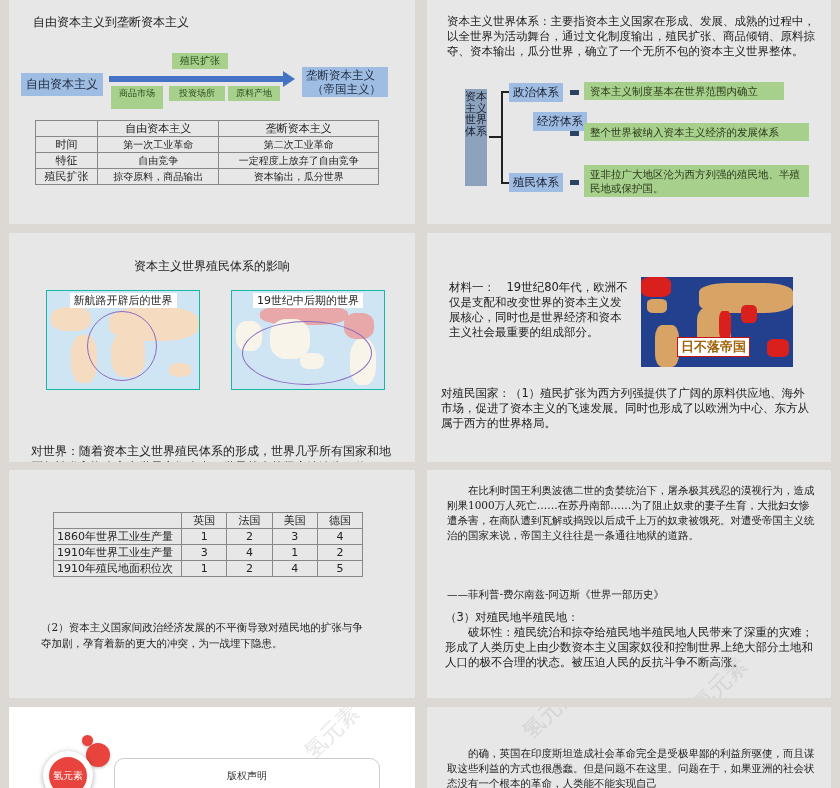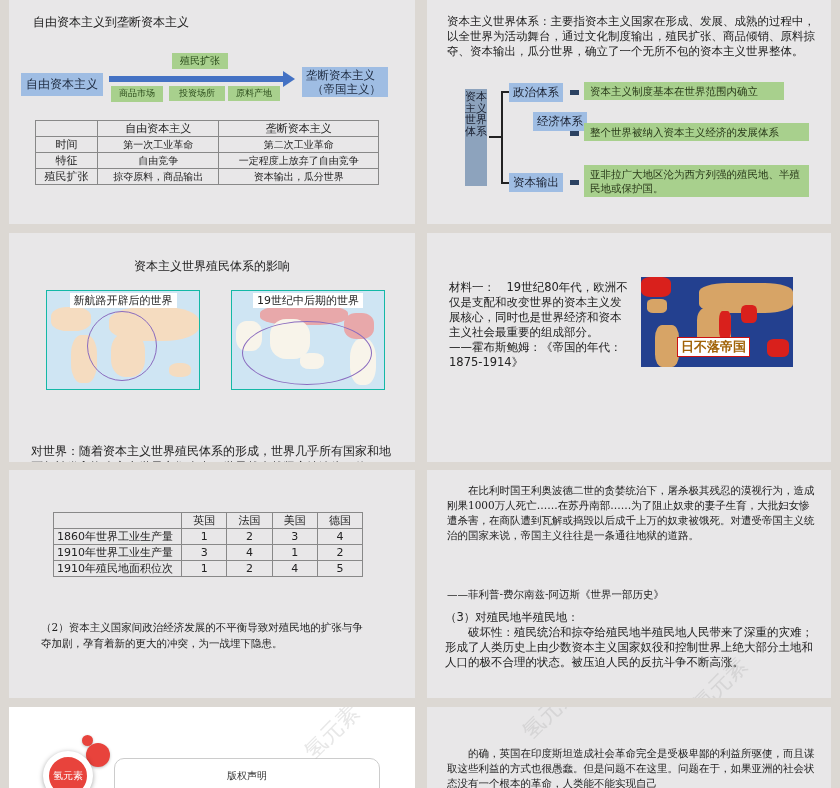--- a/index.html
+++ b/index.html
@@ -83,21 +83,21 @@
 <div class="slide s1">
   <div class="abs s1-title">自由资本主义到垄断资本主义</div>
   <div class="abs box-blue" style="left:12px;top:73px;padding:3px 5px;">自由资本主义</div>
   <div class="abs box-green" style="left:163px;top:53px;width:56px;height:16px;line-height:16px;font-size:10px;">殖民扩张</div>
   <div class="arrow-line" style="left:100px;top:76px;width:174px;"></div>
   <div class="arrow-head" style="left:274px;top:71px;"></div>
   <div class="abs box-blue" style="left:293px;top:67px;width:86px;height:30px;line-height:14px;padding:1px 4px;font-size:11.5px;">
     <div>垄断资本主义</div>
     <div style="padding-left:6px;">（帝国主义）</div>
   </div>
-  <div class="abs box-green serif" style="left:102px;top:86px;width:52px;height:16px;line-height:15px;">商品市场</div>
+  <div class="abs box-green serif" style="left:102px;top:86px;width:52px;height:23px;line-height:15px;">商品市场</div>
   <div class="abs box-green serif" style="left:160px;top:86px;width:56px;height:15px;line-height:15px;">投资场所</div>
   <div class="abs box-green serif" style="left:219px;top:86px;width:52px;height:15px;line-height:15px;">原料产地</div>
   <table class="t1">
     <tbody>
         <tr>
       <td style="width:62px;"></td>
       <td>自由资本主义</td>
       <td>垄断资本主义</td>
     </tr>
     <tr>
@@ -123,21 +123,21 @@
   <div class="abs s2-text">资本主义世界体系：主要指资本主义国家在形成、发展、成熟的过程中，以全世界为活动舞台，通过文化制度输出，殖民扩张、商品倾销、原料掠夺、资本输出，瓜分世界，确立了一个无所不包的资本主义世界整体。</div>
   <div class="abs vert-box">资本主义世界体系</div>
   <div class="abs" style="left:62px;top:136px;width:12px;height:2px;background:#222;"></div>
   <div class="bracket" style="left:74px;top:91px;width:8px;height:93px;"></div>
   <div class="cat-box" style="left:82px;top:83px;">政治体系</div>
   <div class="dash" style="left:143px;top:90px;"></div>
   <div class="desc-box serif" style="left:157px;top:82px;width:200px;">资本主义制度基本在世界范围内确立</div>
   <div class="cat-box" style="left:82px;top:112px;margin-left:24px;">经济体系</div>
   <div class="dash" style="left:143px;top:131px;"></div>
   <div class="desc-box serif" style="left:157px;top:123px;width:225px;">整个世界被纳入资本主义经济的发展体系</div>
-  <div class="cat-box" style="left:82px;top:173px;">资本输出</div>
+  <div class="cat-box" style="left:82px;top:173px;">殖民体系</div>
   <div class="dash" style="left:143px;top:180px;"></div>
   <div class="desc-box serif" style="left:157px;top:165px;width:225px;">亚非拉广大地区沦为西方列强的殖民地、半殖民地或保护国。</div>
 </div>
 
 <div class="slide s3">
   <div class="abs s3-title">资本主义世界殖民体系的影响</div>
   <div class="map" style="left:37px;top:57px;width:154px;height:100px;">
     <div class="land" style="left:4px;top:16px;width:40px;height:24px;"></div>
     <div class="land" style="left:24px;top:44px;width:26px;height:48px;"></div>
     <div class="land" style="left:62px;top:16px;width:90px;height:34px;"></div>
@@ -155,33 +155,33 @@
     <div class="land white" style="left:68px;top:62px;width:24px;height:16px;"></div>
     <div class="route" style="left:10px;top:30px;width:130px;height:64px;"></div>
     <div class="map-label"><span>19世纪中后期的世界</span></div>
   </div>
   <div class="abs s3-text">对世界：随着资本主义世界殖民体系的形成，世界几乎所有国家和地区都被卷入资本主义世界市场当中，世界越来越紧密地连为一体。</div>
 </div>
 
 <div class="slide s4">
   <div class="abs s4-text1">
     <div>材料一：　19世纪80年代，欧洲不仅是支配和改变世界的资本主义发展核心，同时也是世界经济和资本主义社会最重要的组成部分。</div>
-    <div>——霍布斯鲍姆：《帝国的年代：1875-1914》</div>
   </div>
   <div class="abs empire-map">
     <div class="land red" style="left:0;top:0;width:30px;height:20px;"></div>
     <div class="land" style="left:6px;top:22px;width:20px;height:14px;"></div>
     <div class="land" style="left:14px;top:48px;width:24px;height:42px;"></div>
     <div class="land" style="left:58px;top:6px;width:94px;height:30px;"></div>
     <div class="land" style="left:56px;top:30px;width:34px;height:44px;"></div>
     <div class="land red" style="left:78px;top:34px;width:12px;height:28px;"></div>
     <div class="land red" style="left:100px;top:28px;width:16px;height:18px;"></div>
     <div class="land red" style="left:126px;top:62px;width:22px;height:18px;"></div>
     <div class="empire-label">日不落帝国</div>
   </div>
+  <div class="abs s4-text2">对殖民国家：（1）殖民扩张为西方列强提供了广阔的原料供应地、海外市场，促进了资本主义的飞速发展。同时也形成了以欧洲为中心、东方从属于西方的世界格局。</div>
 </div>
 
 <div class="slide s5">
   <table class="t2">
     <tbody>
     <tr>
       <td style="width:128px;"></td>
       <td>英国</td>
       <td>法国</td>
       <td>美国</td>

